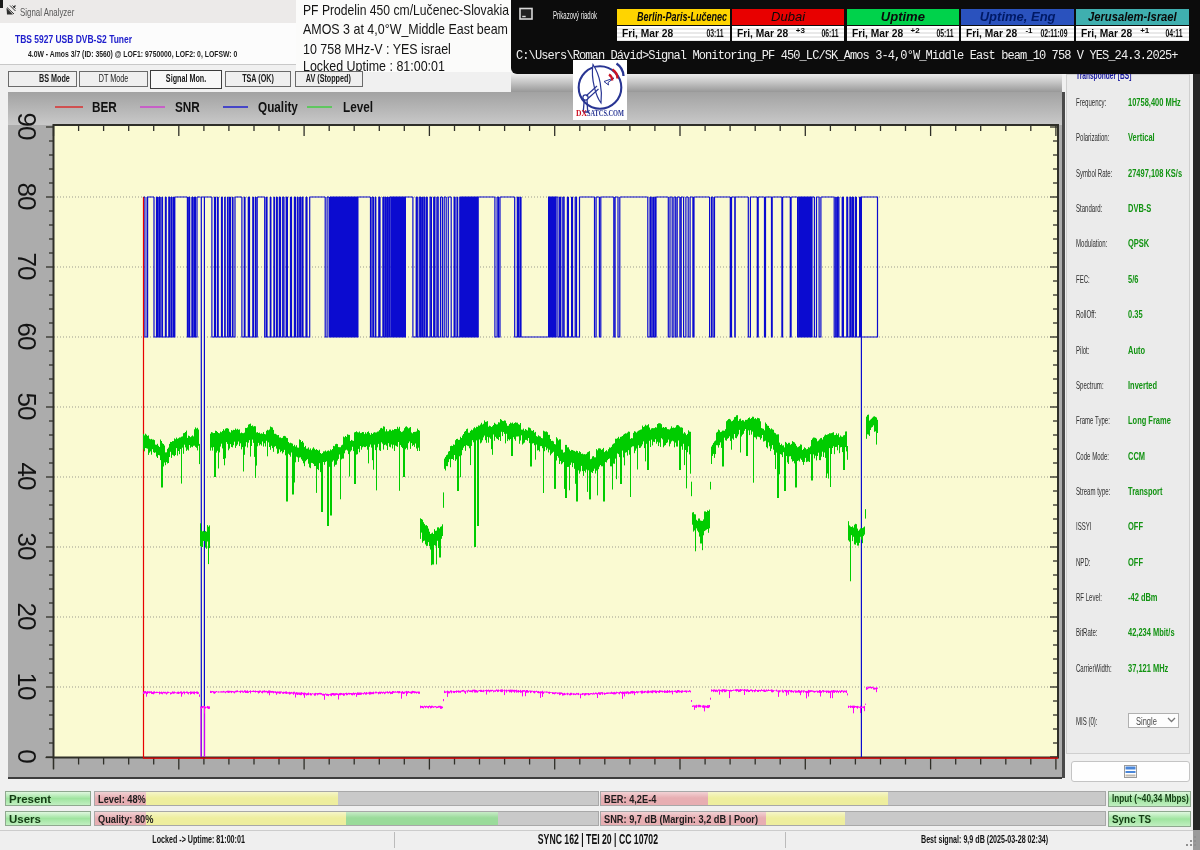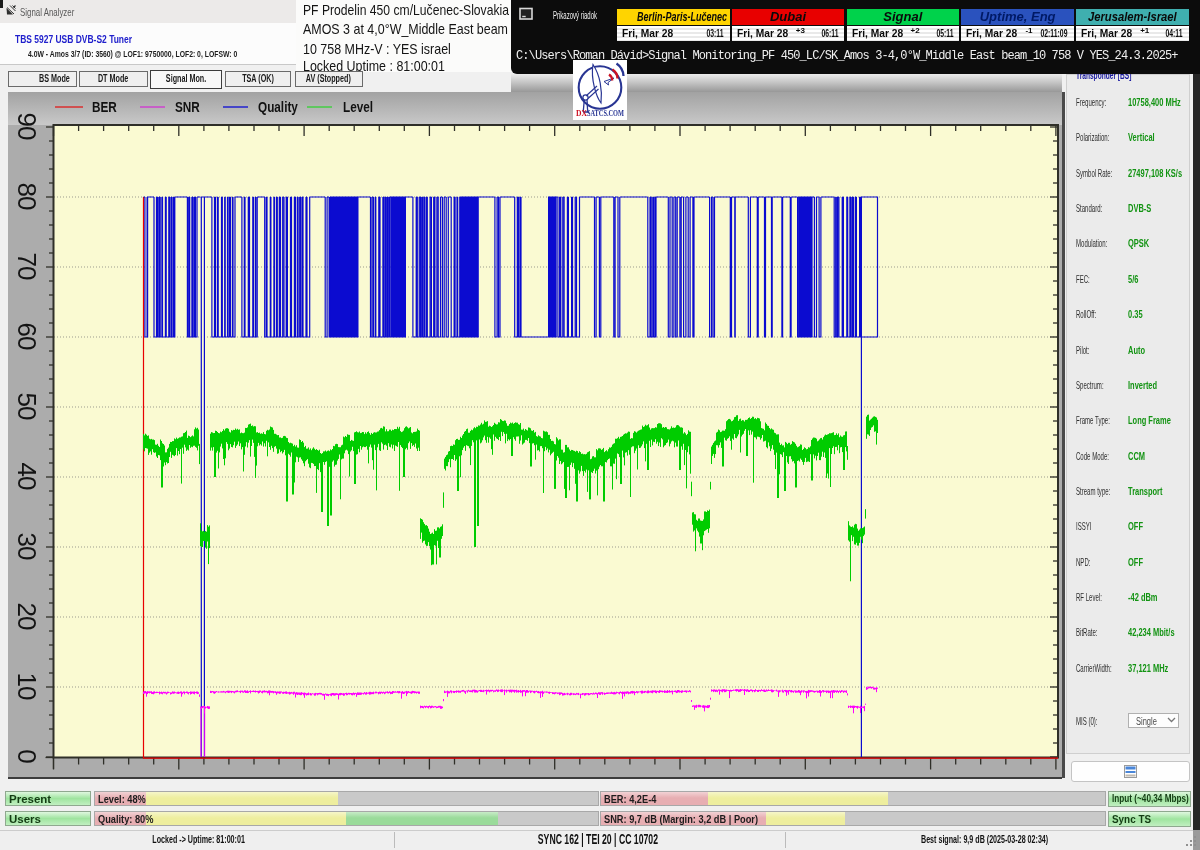--- a/index.html
+++ b/index.html
@@ -27,21 +27,21 @@
 
 <div class="abs" style="left:296px;top:0;width:215px;height:72px;background:#fbfbfa;"></div>
 <div class="abs" style="left:303px;top:1px;font-size:15px;color:#141414;white-space:nowrap;transform:scaleX(0.81);transform-origin:0 0;">PF Prodelin 450 cm/Lučenec-Slovakia</div>
 <div class="abs" style="left:303px;top:20px;font-size:15px;color:#141414;white-space:nowrap;transform:scaleX(0.83);transform-origin:0 0;">AMOS 3 at 4,0°W_Middle East beam</div>
 <div class="abs" style="left:303px;top:40px;font-size:15px;color:#141414;white-space:nowrap;transform:scaleX(0.83);transform-origin:0 0;">10 758 MHz-V : YES israel</div>
 <div class="abs" style="left:303px;top:57px;font-size:15px;color:#141414;white-space:nowrap;transform:scaleX(0.83);transform-origin:0 0;">Locked Uptime : 81:00:01</div>
 
 <div class="abs" style="left:8px;top:71px;width:68.5px;height:16px;background:#efefef;border:1px solid #6a6a6a;"></div>
 <div class="abs" style="left:8px;top:71px;width:68.5px;height:16px;font-size:10px;font-weight:bold;color:#1a1a1a;text-align:center;line-height:15px;margin-left:12px;"><span style="display:inline-block;transform:scaleX(0.72);">BS Mode</span></div>
 <div class="abs" style="left:79px;top:71px;width:69px;height:16px;background:#efefef;border:1px solid #6a6a6a;"></div>
-<div class="abs" style="left:79px;top:71px;width:69px;height:16px;font-size:10px;font-weight:bold;color:#1a1a1a;text-align:center;line-height:15px;"><span style="display:inline-block;transform:scaleX(0.72);">DT Mode</span></div>
+<div class="abs" style="left:79px;top:71px;width:69px;height:16px;font-size:10px;font-weight:normal;color:#1a1a1a;text-align:center;line-height:15px;"><span style="display:inline-block;transform:scaleX(0.72);">DT Mode</span></div>
 <div class="abs" style="left:150px;top:69.5px;width:72px;height:19px;background:#f8f8f8;border:1.5px solid #3c3c3c;"></div>
 <div class="abs" style="left:150px;top:71px;width:72px;height:16px;font-size:10px;font-weight:bold;color:#1a1a1a;text-align:center;line-height:15px;"><span style="display:inline-block;transform:scaleX(0.72);">Signal Mon.</span></div>
 <div class="abs" style="left:224.5px;top:71px;width:66.5px;height:16px;background:#efefef;border:1px solid #6a6a6a;"></div>
 <div class="abs" style="left:224.5px;top:71px;width:66.5px;height:16px;font-size:10px;font-weight:bold;color:#1a1a1a;text-align:center;line-height:15px;"><span style="display:inline-block;transform:scaleX(0.72);">TSA (OK)</span></div>
 <div class="abs" style="left:294.5px;top:71px;width:68.5px;height:16px;background:#efefef;border:1px solid #6a6a6a;"></div>
 <div class="abs" style="left:294.5px;top:71px;width:68.5px;height:16px;font-size:10px;font-weight:bold;color:#1a1a1a;text-align:center;line-height:15px;"><span style="display:inline-block;transform:scaleX(0.72);">AV (Stopped)</span></div>
 
 <div class="abs" style="left:511px;top:74px;width:551px;height:18px;background:linear-gradient(#ececec,#989898);"></div>
 
 <div class="abs" style="left:8px;top:92px;width:1054px;height:685px;background:#acacac;"></div>
@@ -275,27 +275,27 @@
 <svg class="abs" style="left:519px;top:7px;z-index:6;" width="14" height="13" viewBox="0 0 14 13">
 <rect x="1" y="1.5" width="12" height="10.5" fill="#222" stroke="#d8d8d8" stroke-width="1.6"></rect>
 <path d="M3.2,9.5 h3.5" stroke="#d8d8d8" stroke-width="1.4"></path>
 </svg>
 <div class="abs" style="left:553px;top:10px;font-size:10px;color:#f2f2f2;white-space:nowrap;transform:scaleX(0.60);transform-origin:0 0;z-index:6;">Prikazový riadok</div>
 <div class="abs" style="z-index:6;left:617.0px;top:8.5px;width:112.5px;height:16px;background:#ffd400;color:#0a0a0a;font-size:13px;font-weight:bold;font-style:italic;text-align:center;line-height:16px;white-space:nowrap;"><span style="display:inline-block;transform:scaleX(0.6923076923076923);">Berlin-Paris-Lučenec</span></div>
 <div class="abs" style="z-index:6;left:617.0px;top:25.5px;width:112.5px;height:15.5px;background:repeating-linear-gradient(#ffffff 0px,#ffffff 2px,#e9e9e9 2px,#e9e9e9 4px);color:#0a0a0a;">
     <span class="abs" style="left:5px;top:1.5px;font-size:11px;font-weight:bold;white-space:nowrap;transform:scaleX(0.93);transform-origin:0 0;">Fri, Mar 28</span>
     <span class="abs" style="right:6px;top:1.5px;font-size:11px;font-weight:bold;white-space:nowrap;transform:scaleX(0.62);transform-origin:100% 0;">03:11</span>
   </div>
-<div class="abs" style="z-index:6;left:731.8px;top:8.5px;width:112.5px;height:16px;background:#e80000;color:#0a0a0a;font-size:13px;font-weight:bold;font-style:italic;text-align:center;line-height:16px;white-space:nowrap;"><span style="display:inline-block;transform:scaleX(1.0);">Dubai</span></div>
+<div class="abs" style="z-index:6;left:731.8px;top:8.5px;width:112.5px;height:16px;background:#e80000;color:#0a0a0a;font-size:13px;font-weight:normal;font-style:italic;text-align:center;line-height:16px;white-space:nowrap;"><span style="display:inline-block;transform:scaleX(1.0);">Dubai</span></div>
 <div class="abs" style="z-index:6;left:731.8px;top:25.5px;width:112.5px;height:15.5px;background:repeating-linear-gradient(#ffffff 0px,#ffffff 2px,#e9e9e9 2px,#e9e9e9 4px);color:#0a0a0a;">
     <span class="abs" style="left:5px;top:1.5px;font-size:11px;font-weight:bold;white-space:nowrap;transform:scaleX(0.93);transform-origin:0 0;">Fri, Mar 28</span>
     <span class="abs" style="left:64px;top:0px;font-size:8px;font-weight:bold;">+3</span>
     <span class="abs" style="right:6px;top:1.5px;font-size:11px;font-weight:bold;white-space:nowrap;transform:scaleX(0.62);transform-origin:100% 0;">06:11</span>
   </div>
-<div class="abs" style="z-index:6;left:846.6px;top:8.5px;width:112.5px;height:16px;background:#00d24b;color:#0a0a0a;font-size:13px;font-weight:bold;font-style:italic;text-align:center;line-height:16px;white-space:nowrap;"><span style="display:inline-block;transform:scaleX(1.0);">Signal</span></div>
+<div class="abs" style="z-index:6;left:846.6px;top:8.5px;width:112.5px;height:16px;background:#00d24b;color:#0a0a0a;font-size:13px;font-weight:bold;font-style:italic;text-align:center;line-height:16px;white-space:nowrap;"><span style="display:inline-block;transform:scaleX(1.0);">Uptime</span></div>
 <div class="abs" style="z-index:6;left:846.6px;top:25.5px;width:112.5px;height:15.5px;background:repeating-linear-gradient(#ffffff 0px,#ffffff 2px,#e9e9e9 2px,#e9e9e9 4px);color:#0a0a0a;">
     <span class="abs" style="left:5px;top:1.5px;font-size:11px;font-weight:bold;white-space:nowrap;transform:scaleX(0.93);transform-origin:0 0;">Fri, Mar 28</span>
     <span class="abs" style="left:64px;top:0px;font-size:8px;font-weight:bold;">+2</span>
     <span class="abs" style="right:6px;top:1.5px;font-size:11px;font-weight:bold;white-space:nowrap;transform:scaleX(0.62);transform-origin:100% 0;">05:11</span>
   </div>
 <div class="abs" style="z-index:6;left:961.4px;top:8.5px;width:112.5px;height:16px;background:#2a52be;color:#001a66;font-size:13px;font-weight:bold;font-style:italic;text-align:center;line-height:16px;white-space:nowrap;"><span style="display:inline-block;transform:scaleX(1.0);">Uptime, Eng</span></div>
 <div class="abs" style="z-index:6;left:961.4px;top:25.5px;width:112.5px;height:15.5px;background:repeating-linear-gradient(#ffffff 0px,#ffffff 2px,#e9e9e9 2px,#e9e9e9 4px);color:#0a0a0a;">
     <span class="abs" style="left:5px;top:1.5px;font-size:11px;font-weight:bold;white-space:nowrap;transform:scaleX(0.93);transform-origin:0 0;">Fri, Mar 28</span>
     <span class="abs" style="left:64px;top:0px;font-size:8px;font-weight:bold;">-1</span>
     <span class="abs" style="right:6px;top:1.5px;font-size:11px;font-weight:bold;white-space:nowrap;transform:scaleX(0.62);transform-origin:100% 0;">02:11:09</span>

